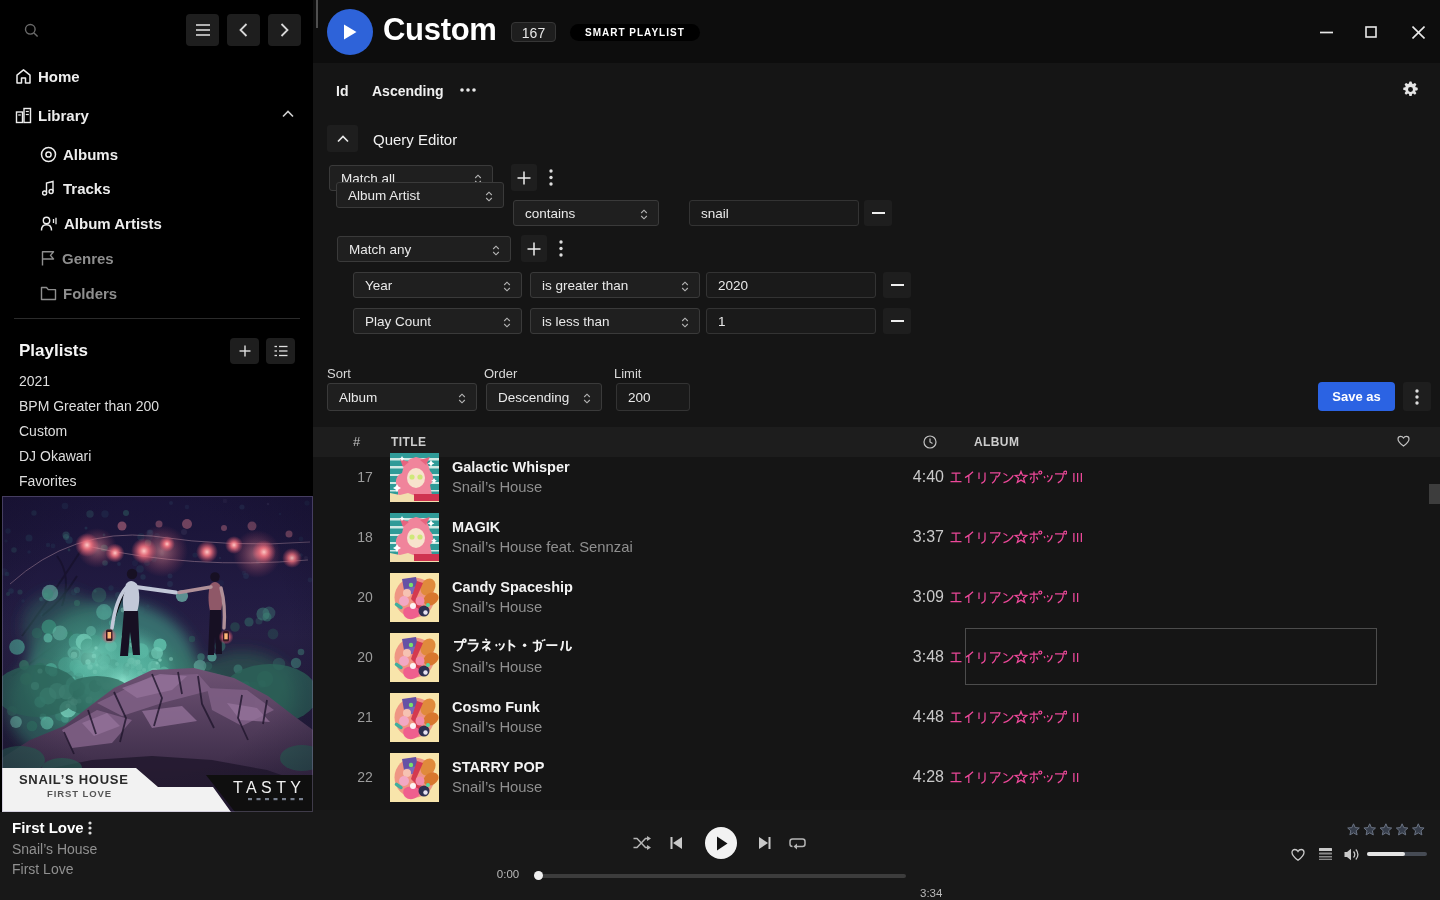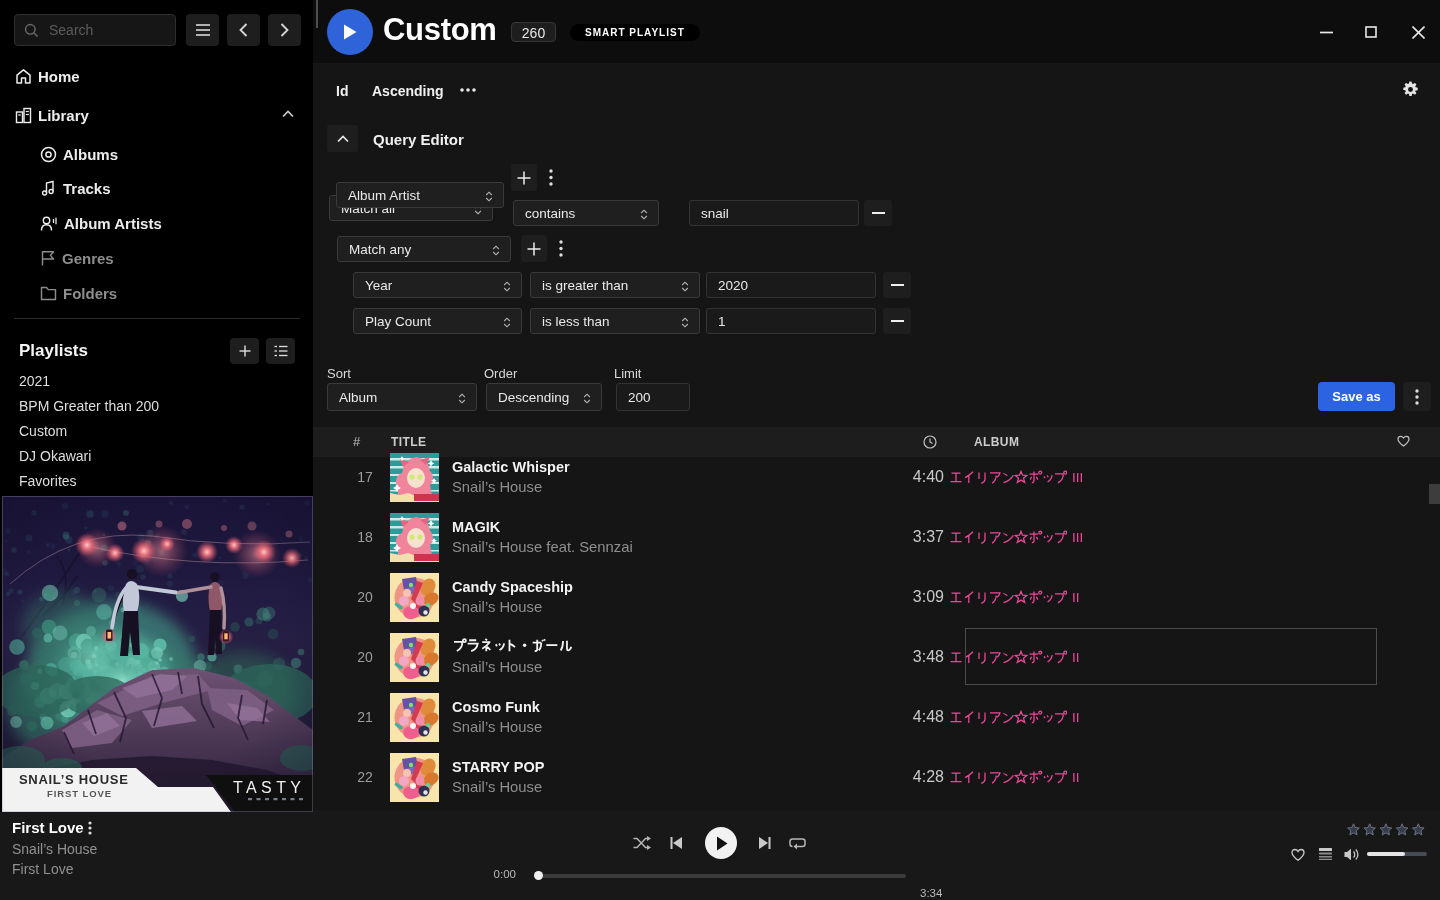--- a/index.html
+++ b/index.html
@@ -51,21 +51,20 @@
 #scrollthumb { position:absolute; left:1116px; top:484px; width:11px; height:20px; background:#3d3d3d; }
 
 
 #player { position:absolute; left:0; top:810px; width:1440px; height:90px; background:#181818; z-index:4; }
 </style>
 </head>
 <body>
 <div id="app">
 
   <div id="sidebar">
-    <div class="searchbox">Search</div>
     <svg class="abs" style="left:24px;top:23px" width="15" height="15" viewBox="0 0 15 15">
         <circle cx="6.3" cy="6.3" r="4.8" fill="none" stroke="#6a6a6a" stroke-width="1.4"></circle>
         <line x1="10" y1="10" x2="13.6" y2="13.6" stroke="#6a6a6a" stroke-width="1.4"></line>
       </svg>
     <div class="sq-btn" style="left:186px">
         <svg width="16" height="14" viewBox="0 0 16 14">
           <g stroke="#d8d8d8" stroke-width="1.6">
             <line x1="1" y1="2" x2="15" y2="2"></line>
             <line x1="1" y1="7" x2="15" y2="7"></line>
             <line x1="1" y1="12" x2="15" y2="12"></line>
@@ -622,21 +621,21 @@
 
   <div id="main">
     <div id="topband"></div>
     <div class="abs" style="left:3px;top:0;width:2px;height:28px;background:#4f4f4f;z-index:2;"></div>
     <div id="playbtn">
         <svg width="16" height="18" viewBox="0 0 16 18">
           <path d="M2,1.5 L14.5,9 L2,16.5 Z" fill="#fff"></path>
         </svg>
       </div>
     <div id="title-custom">Custom</div>
-    <div id="chip167">260</div>
+    <div id="chip167">167</div>
     <div id="smartpl">SMART PLAYLIST</div>
 
     <svg class="winctl" style="left:1007px;top:26px" width="13" height="13" viewBox="0 0 13 13">
         <line x1="0" y1="6.5" x2="13" y2="6.5" stroke="#e8e8e8" stroke-width="1.7"></line>
       </svg>
     <svg class="winctl" style="left:1052px;top:26px" width="12" height="12" viewBox="0 0 12 12">
         <rect x="1" y="1" width="10" height="10" fill="none" stroke="#e8e8e8" stroke-width="1.6"></rect>
       </svg>
     <svg class="winctl" style="left:1099px;top:26px" width="13" height="13" viewBox="0 0 13 13">
         <g stroke="#e8e8e8" stroke-width="1.6">
@@ -658,23 +657,23 @@
       <svg class="abs" style="left:1089px;top:18px" width="17" height="17" viewBox="0 0 24 24">
           <path fill="#e4e4e4" d="M12,8.5a3.5,3.5 0 1,0 0,7a3.5,3.5 0 1,0 0,-7zm9.4,5.1l-2.1-.4a7.4,7.4 0 0 1-.6,1.5l1.3,1.8a.9.9 0 0 1-.1,1.2l-1.2,1.2a.9.9 0 0 1-1.2.1l-1.8-1.3a7.4,7.4 0 0 1-1.5.6l-.4,2.1a.9.9 0 0 1-.9.8h-1.8a.9.9 0 0 1-.9-.8l-.4-2.1a7.4,7.4 0 0 1-1.5-.6l-1.8,1.3a.9.9 0 0 1-1.2-.1l-1.2-1.2a.9.9 0 0 1-.1-1.2l1.3-1.8a7.4,7.4 0 0 1-.6-1.5l-2.1-.4a.9.9 0 0 1-.8-.9v-1.8a.9.9 0 0 1 .8-.9l2.1-.4a7.4,7.4 0 0 1 .6-1.5l-1.3-1.8a.9.9 0 0 1 .1-1.2l1.2-1.2a.9.9 0 0 1 1.2-.1l1.8,1.3a7.4,7.4 0 0 1 1.5-.6l.4-2.1a.9.9 0 0 1 .9-.8h1.8a.9.9 0 0 1 .9.8l.4,2.1a7.4,7.4 0 0 1 1.5.6l1.8-1.3a.9.9 0 0 1 1.2.1l1.2,1.2a.9.9 0 0 1 .1,1.2l-1.3,1.8a7.4,7.4 0 0 1 .6,1.5l2.1.4a.9.9 0 0 1 .8.9v1.8a.9.9 0 0 1-.8.9z"></path>
         </svg>
     </div>
 
     <div class="qe-btn" style="left:14px;top:125px;width:31px;height:27px;">
         <svg width="12" height="8" viewBox="0 0 12 8">
           <path d="M1,6.5 L6,1.5 L11,6.5" fill="none" stroke="#e8e8e8" stroke-width="1.7"></path>
         </svg>
       </div>
-    <div class="abs" style="left:60px;top:131px;font-size:15px;color:#f0f0f0;font-weight:bold;">Query Editor</div>
-
-    <div class="sel" style="left:16px;top:165px;width:164px;margin-top:30px;">Match all<span class="ud"><svg width="8" height="11" viewBox="0 0 8 11">
+    <div class="abs" style="left:60px;top:131px;font-size:15px;color:#f0f0f0;">Query Editor</div>
+
+    <div class="sel" style="left:16px;top:165px;width:164px;">Match all<span class="ud"><svg width="8" height="11" viewBox="0 0 8 11">
             <path d="M1.2,4 L4,1.2 L6.8,4 M1.2,7 L4,9.8 L6.8,7" fill="none" stroke="#b5b5b5" stroke-width="1.1"></path>
           </svg></span></div>
     <div class="qe-btn" style="left:198px;top:164px;width:26px;height:27px;">
         <svg width="14" height="14" viewBox="0 0 14 14">
           <g stroke="#eee" stroke-width="1.5">
             <line x1="7" y1="0.5" x2="7" y2="13.5"></line>
             <line x1="0.5" y1="7" x2="13.5" y2="7"></line>
           </g>
         </svg>
       </div>
@@ -1024,21 +1023,21 @@
       </svg>
     <svg class="abs" style="left:758px;top:27px" width="13" height="12" viewBox="0 0 13 12">
         <rect x="10.5" width="2" height="12" fill="#c9c9c9"></rect>
         <path d="M1,0 L1,12 L10,6 Z" fill="#c9c9c9"></path>
       </svg>
     <svg class="abs" style="left:789px;top:26px" width="17" height="14" viewBox="0 0 17 14">
         <path d="M3.5,10.5 C2,10.5 1,9.5 1,8 L1,5.5 C1,4 2,3 3.5,3 L13.5,3 C15,3 16,4 16,5.5 L16,8 C16,9.5 15,10.5 13.5,10.5 L6,10.5" fill="none" stroke="#b5b5b5" stroke-width="1.5"></path>
         <path d="M8,7.5 L4.5,10.5 L8,13.5 Z" fill="#b5b5b5"></path>
       </svg>
 
-    <div class="abs" style="left:476px;top:58px;width:40px;text-align:right;font-size:11.5px;color:#b9b9b9;">0:00</div>
+    <div class="abs" style="left:488px;top:58px;width:40px;text-align:center;font-size:11.5px;color:#b9b9b9;">0:00</div>
     <div class="abs" style="left:535px;top:63.5px;width:371px;height:4.5px;border-radius:2.5px;background:#3c3c3c;"></div>
     <div class="abs" style="left:534px;top:61px;width:9px;height:9px;border-radius:50%;background:#f0f0f0;"></div>
     <div class="abs" style="left:920px;top:58px;font-size:11.5px;color:#b9b9b9;margin-top:19px;">3:34</div>
 
     <svg class="abs" style="left:1347px;top:13px" width="78" height="13" viewBox="0 0 78 13">
       <g fill="#353c49" stroke="#6b7484" stroke-width="1">
         <path id="st" d="M6.5,0.8 L8.2,4.6 L12.3,5 L9.2,7.8 L10.1,11.9 L6.5,9.8 L2.9,11.9 L3.8,7.8 L0.7,5 L4.8,4.6 Z"></path>
         <use href="#st" x="16.2"></use>
           <use href="#st" x="32.4"></use>
           <use href="#st" x="48.6"></use>

